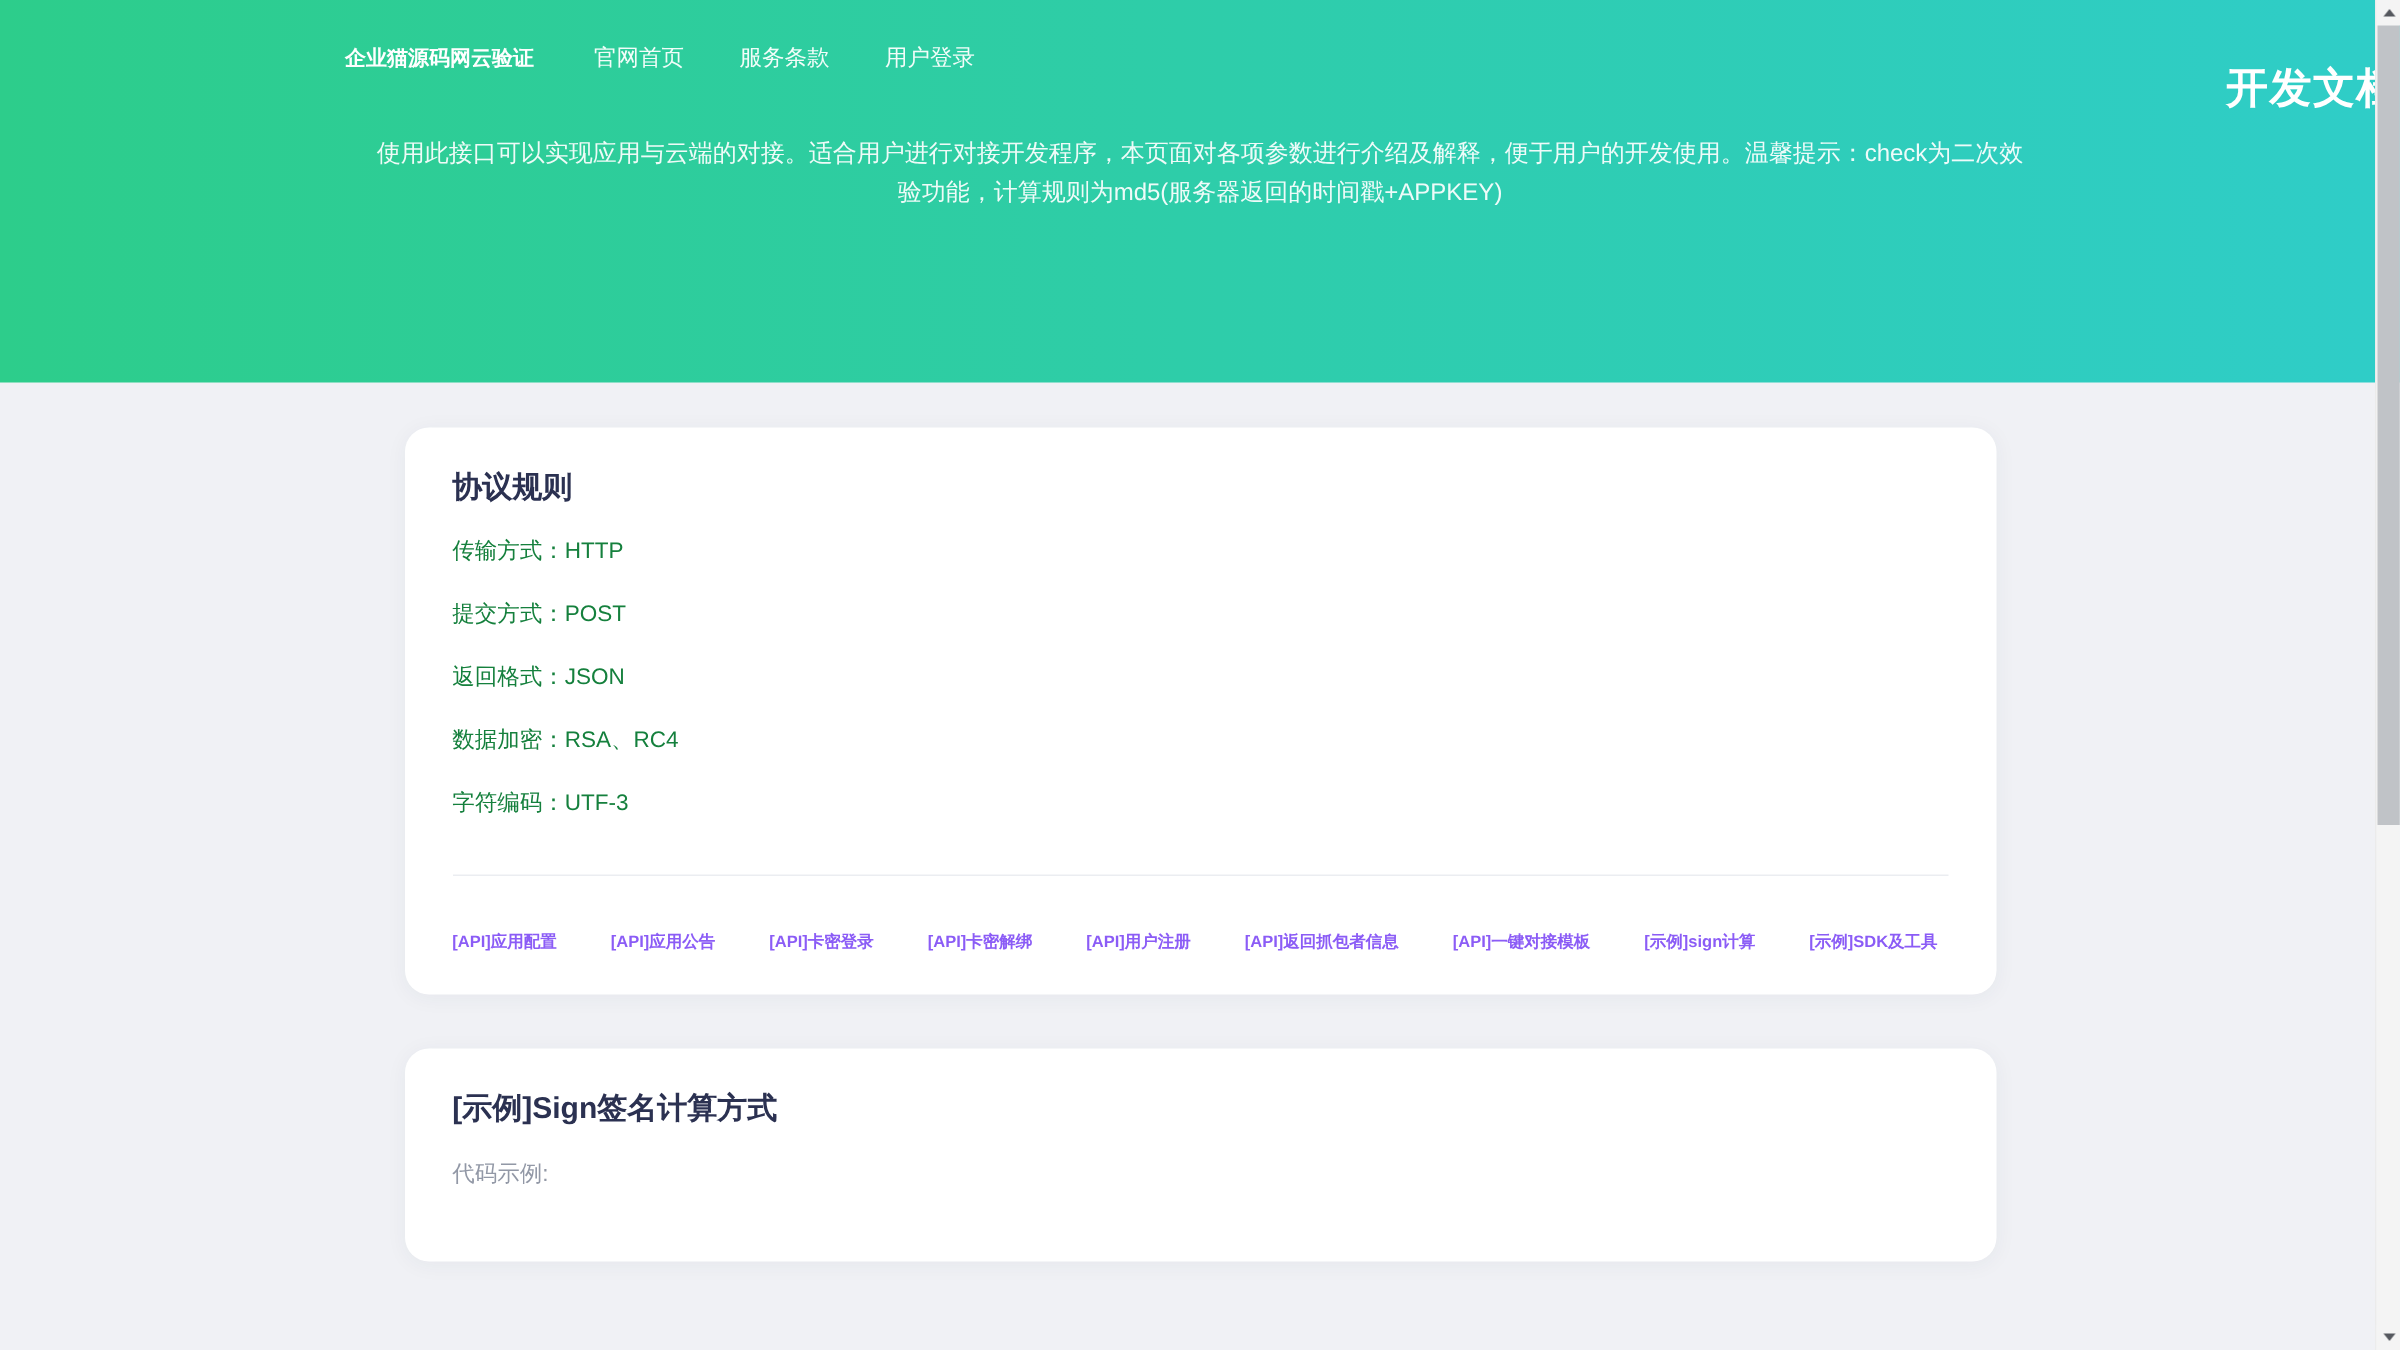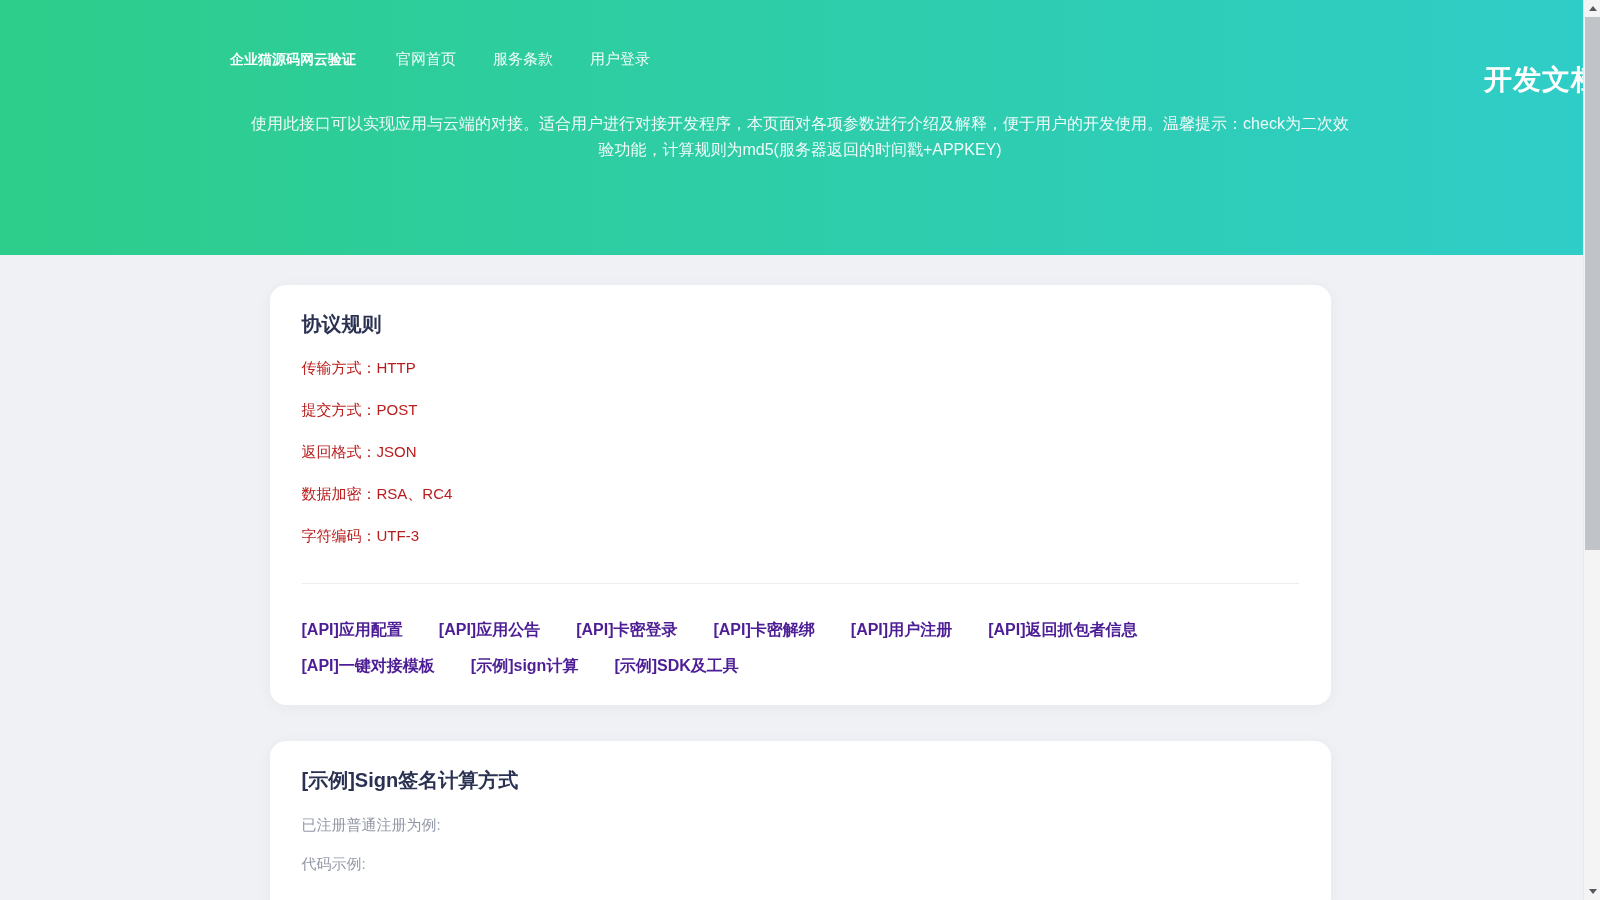--- a/index.html
+++ b/index.html
@@ -12,21 +12,21 @@
   .page { width: 1600px; height: 900px; position: relative; }
 
   
   .hero {
     width: 100%; height: 255px;
     background: linear-gradient(90deg, #2dcd8b 0%, #2fcdc8 100%);
     color: #fff;
   }
   .top-nav {
     width: 1140px; margin: 0 auto;
-    padding-top: 50px;
+    padding-top: 29px;
     display: flex; align-items: center;
   }
   .brand {
     font-size: 14px; font-weight: bold; color: #fff;
     text-decoration: none; margin-right: 40px; cursor: pointer;
   }
   .nav-link {
     font-size: 15px; color: #f2fdf9; text-decoration: none;
     margin-right: 37px; cursor: pointer;
   }
@@ -47,34 +47,34 @@
     border-radius: 16px;
     box-shadow: 0 2px 14px rgba(40,50,80,0.05);
     padding: 26px 32px 28px;
   }
   .card + .card { margin-top: 36px; }
   .card-title {
     font-size: 20px; font-weight: bold; color: #2b3151;
     margin-bottom: 22px;
   }
   .rule-row {
-    font-size: 15px; color: #b91c1c;
+    font-size: 15px; color: #15803d;
     margin-bottom: 27px; line-height: 15px;
   }
   .divider {
     border: none; border-top: 1px solid #ebedf1;
     margin: 40px 0 0;
   }
   .links-row {
     margin-top: 36px;
     display: flex; flex-wrap: wrap;
     column-gap: 36px; row-gap: 15px;
   }
   .api-link {
-    font-size: 16px; font-weight: 600; color: #4c1d95;
+    font-size: 11px; font-weight: 600; color: #8b5cf6;
     text-decoration: none; cursor: pointer; white-space: nowrap;
   }
   .sub-text {
     font-size: 15px; color: #9298a6; margin-bottom: 22px; line-height: 17px;
   }
 
   
   .scrollbar {
     position: fixed; top: 0; right: 0;
     width: 17px; height: 900px;
@@ -142,21 +142,20 @@
         <a class="api-link">[API]用户注册</a>
         <a class="api-link">[API]返回抓包者信息</a>
         <a class="api-link">[API]一键对接模板</a>
         <a class="api-link">[示例]sign计算</a>
         <a class="api-link">[示例]SDK及工具</a>
       </div>
     </section>
 
     <section class="card">
       <h2 class="card-title">[示例]Sign签名计算方式</h2>
-      <p class="sub-text">已注册普通注册为例:</p>
       <p class="sub-text">代码示例:</p>
     </section>
 
   </main>
 </div>
 
 <div class="scrollbar">
   <div class="sb-btn up">
     <span class="tri-up"></span>
   </div>

